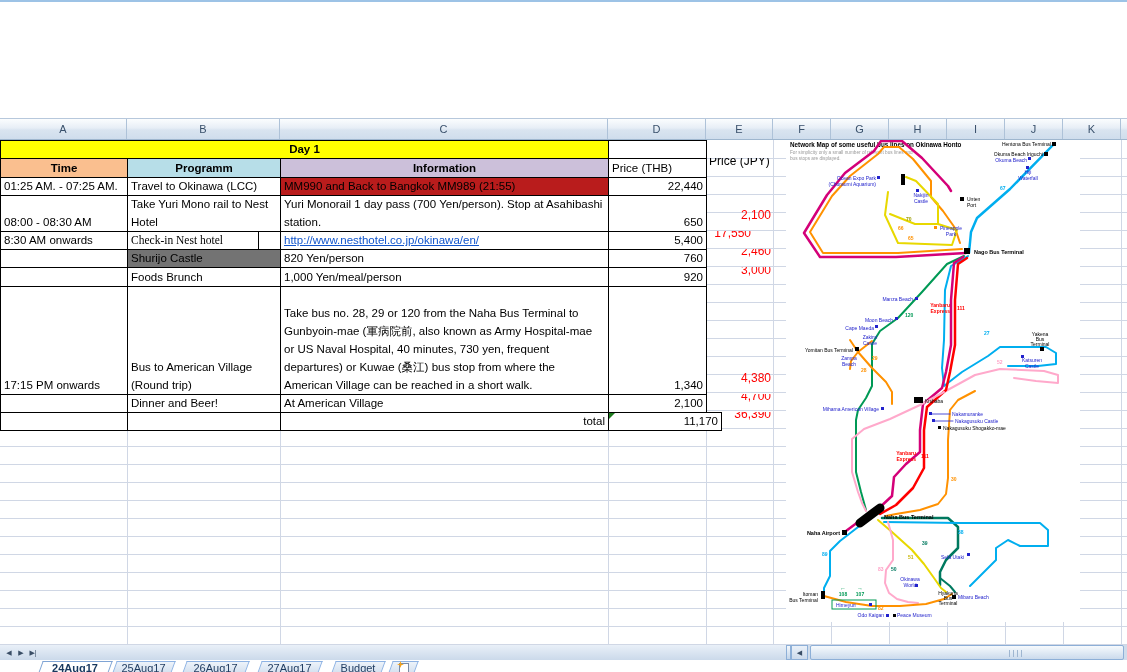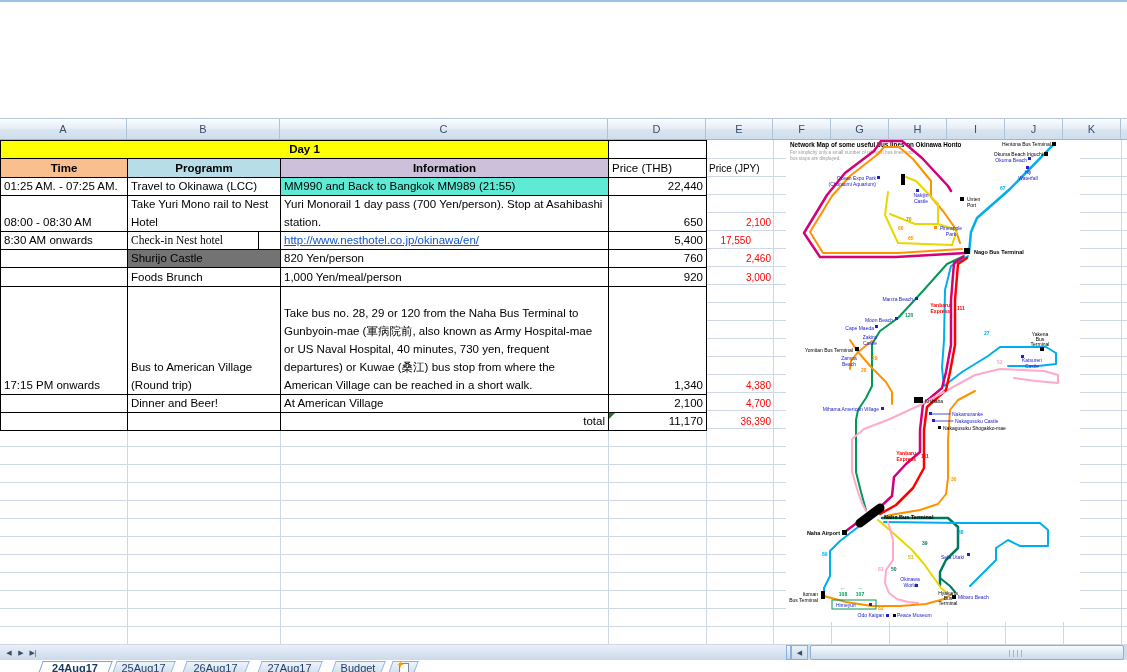--- a/index.html
+++ b/index.html
@@ -13,22 +13,22 @@
   .colhead{position:absolute;top:0;height:20px;line-height:20px;text-align:center;
       font-size:11px;color:#39506B;border-right:1px solid #AEC2D8;box-sizing:border-box;}
   
   .gl-h{position:absolute;height:1px;background:#D0D7E5;}
   .gl-v{position:absolute;width:1px;background:#D0D7E5;}
   
   .cell{position:absolute;box-sizing:border-box;border:1px solid #000;background:#fff;
         font-size:11.5px;line-height:18px;color:#000;display:flex;flex-direction:column;
         justify-content:flex-end;padding:0 3px 0 3px;overflow:hidden;}
   .ecell{position:absolute;box-sizing:border-box;border:none;background:transparent;
-        font-size:10px;line-height:18px;display:flex;flex-direction:column;
-        justify-content:flex-end;padding:0 3px;overflow:hidden;}
+        font-size:12px;line-height:18px;display:flex;flex-direction:column;
+        justify-content:flex-end;padding:8px 3px;overflow:hidden;}
   .ac{text-align:center}.ar{text-align:right}.al{text-align:left}
   .bold{font-weight:bold}.red{color:#FF0000}
   .nowrap{white-space:nowrap}
   .link{color:#1155CC;text-decoration:underline;}
   #greentri{position:absolute;width:0;height:0;border-top:6px solid #1E7B1E;
         border-right:6px solid transparent;z-index:6;}
   
   #tabbar{position:absolute;left:0;top:644px;width:1127px;height:16px;
       background:linear-gradient(#E9F0F8,#CBD9EA);border-top:1px solid #8DAFD7;box-sizing:border-box;}
   .navbtn{position:absolute;top:1px;width:12px;height:14px;font-size:7px;color:#3A4E66;
@@ -292,21 +292,21 @@
   <div id="tablelayer">
       <div class="cell ac bold nowrap" style="left: 0px; top: 140px; width: 609px; height: 19px; background: rgb(255, 255, 0);">Day 1</div>
       <div class="cell" style="left: 608px; top: 140px; width: 99px; height: 19px; background: rgb(255, 255, 255);"></div>
       <div class="cell ac bold nowrap" style="left: 0px; top: 158px; width: 128px; height: 20px; background: rgb(250, 191, 143);">Time</div>
       <div class="cell ac bold nowrap" style="left: 127px; top: 158px; width: 154px; height: 20px; background: rgb(183, 222, 232);">Programm</div>
       <div class="cell ac bold nowrap" style="left: 280px; top: 158px; width: 329px; height: 20px; background: rgb(204, 192, 218);">Information</div>
       <div class="cell al nowrap" style="left: 608px; top: 158px; width: 99px; height: 20px; background: rgb(255, 255, 255);">Price (THB)</div>
       <div class="ecell al nowrap" style="left: 706px; top: 158px; width: 68px; height: 20px;">Price (JPY)</div>
       <div class="cell al nowrap" style="left: 0px; top: 177px; width: 128px; height: 19px; background: rgb(255, 255, 255);">01:25 AM. - 07:25 AM.</div>
       <div class="cell al" style="left: 127px; top: 177px; width: 154px; height: 19px; background: rgb(255, 255, 255);">Travel to Okinawa (LCC)</div>
-      <div class="cell al" style="left: 280px; top: 177px; width: 329px; height: 19px; background: #5eead4;">MM990 and Back to Bangkok MM989 (21:55)</div>
+      <div class="cell al" style="left: 280px; top: 177px; width: 329px; height: 19px; background: #b91c1c;">MM990 and Back to Bangkok MM989 (21:55)</div>
       <div class="cell ar nowrap" style="left: 608px; top: 177px; width: 99px; height: 19px; background: rgb(255, 255, 255);">22,440</div>
       <div class="ecell ar red nowrap" style="left: 706px; top: 177px; width: 68px; height: 19px; color: rgb(255, 0, 0);"></div>
       <div class="cell al nowrap" style="left: 0px; top: 195px; width: 128px; height: 37px; background: rgb(255, 255, 255);">08:00 - 08:30 AM</div>
       <div class="cell al" style="left: 127px; top: 195px; width: 154px; height: 37px; background: rgb(255, 255, 255);">Take Yuri Mono rail to Nest Hotel</div>
       <div class="cell al" style="left: 280px; top: 195px; width: 329px; height: 37px; background: rgb(255, 255, 255);">Yuri Monorail 1 day pass (700 Yen/person). Stop at Asahibashi station.</div>
       <div class="cell ar nowrap" style="left: 608px; top: 195px; width: 99px; height: 37px; background: rgb(255, 255, 255);">650</div>
       <div class="ecell ar red nowrap" style="left: 706px; top: 195px; width: 68px; height: 37px; color: rgb(255, 0, 0);">2,100</div>
       <div class="cell al nowrap" style="left: 0px; top: 231px; width: 128px; height: 19px; background: rgb(255, 255, 255);">8:30 AM onwards</div>
       <div class="cell al" style="left: 127px; top: 231px; width: 132px; height: 19px; background: rgb(255, 255, 255); font-family: Liberation Serif, serif;">Check-in Nest hotel</div>
       <div class="cell al link" style="left: 280px; top: 231px; width: 329px; height: 19px; background: rgb(255, 255, 255); color: rgb(17, 85, 204);">http://www.nesthotel.co.jp/okinawa/en/</div>
@@ -328,21 +328,21 @@
       <div class="cell ar nowrap" style="left: 608px; top: 286px; width: 99px; height: 109px; background: rgb(255, 255, 255);">1,340</div>
       <div class="ecell ar red nowrap" style="left: 706px; top: 286px; width: 68px; height: 109px; color: rgb(255, 0, 0);">4,380</div>
       <div class="cell al nowrap" style="left: 0px; top: 394px; width: 128px; height: 19px; background: rgb(255, 255, 255);"></div>
       <div class="cell al" style="left: 127px; top: 394px; width: 154px; height: 19px; background: rgb(255, 255, 255);">Dinner and Beer!</div>
       <div class="cell al" style="left: 280px; top: 394px; width: 329px; height: 19px; background: rgb(255, 255, 255);">At American Village</div>
       <div class="cell ar nowrap" style="left: 608px; top: 394px; width: 99px; height: 19px; background: rgb(255, 255, 255);">2,100</div>
       <div class="ecell ar red nowrap" style="left: 706px; top: 394px; width: 68px; height: 19px; color: rgb(255, 0, 0);">4,700</div>
       <div class="cell" style="left: 0px; top: 412px; width: 128px; height: 19px; background: rgb(255, 255, 255);"></div>
       <div class="cell" style="left: 127px; top: 412px; width: 154px; height: 19px; background: rgb(255, 255, 255);"></div>
       <div class="cell ar nowrap" style="left: 280px; top: 412px; width: 329px; height: 19px; background: rgb(255, 255, 255);">total</div>
-      <div class="cell ar nowrap" style="left: 608px; top: 412px; width: 99px; height: 19px; background: rgb(255, 255, 255);">11,170</div>
+      <div class="cell ar nowrap" style="left: 608px; top: 412px; width: 114px; height: 19px; background: rgb(255, 255, 255);">11,170</div>
       <div class="ecell ar red nowrap" style="left: 706px; top: 412px; width: 68px; height: 19px; color: rgb(255, 0, 0);">36,390</div>
       <div id="greentri" style="left: 609px; top: 413px;"></div>
     </div>
 
   <div id="tabbar">
       <div class="navbtn" style="left: 3px;">◀</div>
       <div class="navbtn" style="left: 15px;">▶</div>
       <div class="navbtn" style="left: 27px;">▶|</div>
       <div class="tab active" style="left: 40px; width: 70px;">
         <div class="tab-bg"></div>

